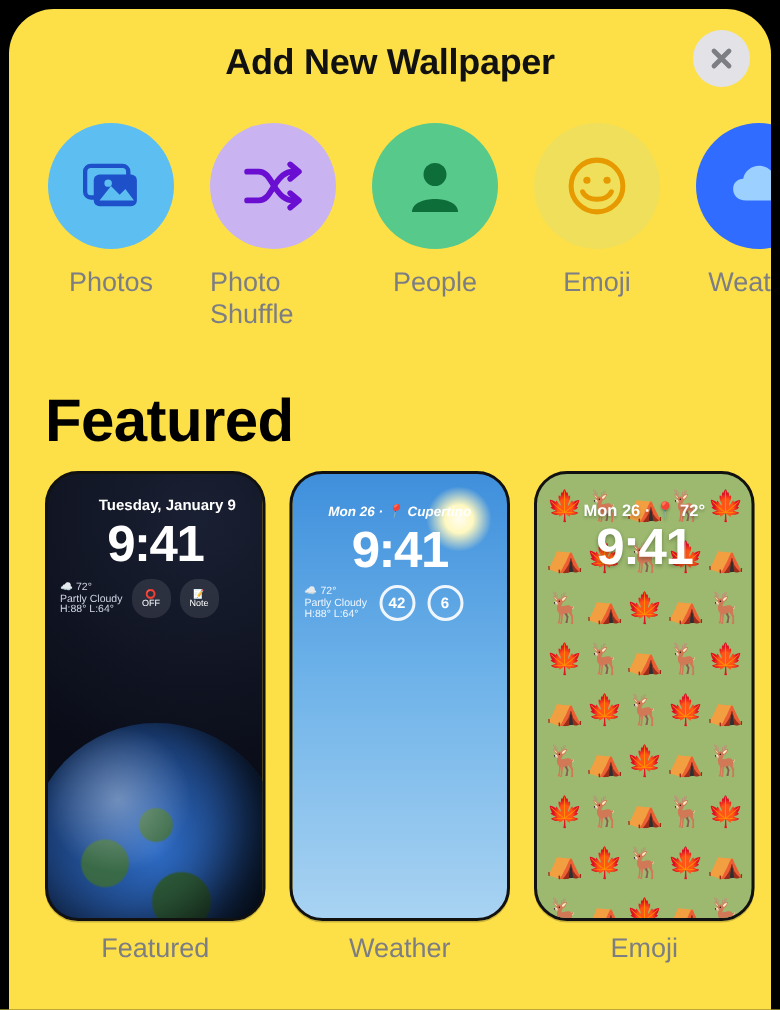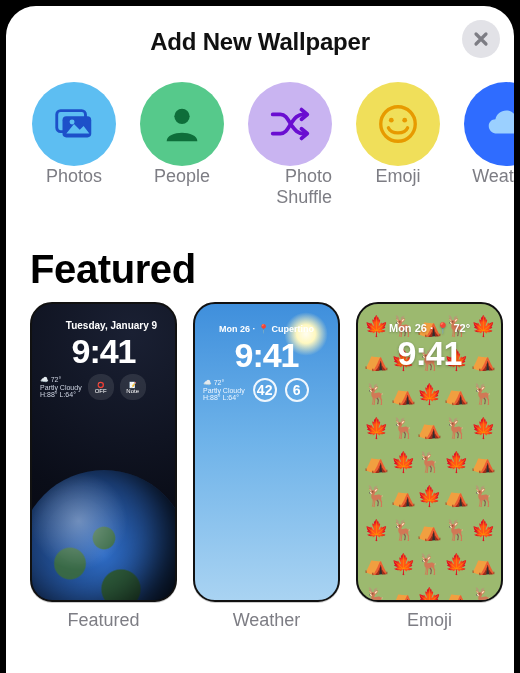--- a/index.html
+++ b/index.html
@@ -2,21 +2,21 @@
 <html><head>
 <meta charset="utf-8">
 <style>
   * { box-sizing: border-box; margin: 0; padding: 0; }
   html, body { width: 520px; height: 673px; overflow: hidden; }
   body { background: #000; font-family: -apple-system, "SF Pro Text", "Helvetica Neue", Helvetica, Arial, sans-serif; }
 
   .sheet {
     position: absolute;
     top: 6px; left: 6px; right: 6px; bottom: 0;
-    background: #ffffff;
+    background: #fde047;
     border-radius: 30px 30px 0 0;
     overflow: hidden;
   }
 
   .header {
     position: relative;
     height: 62px;
     display: flex;
     align-items: center;
     justify-content: center;
@@ -54,24 +54,24 @@
     flex: 0 0 84px;
     cursor: pointer;
   }
   .cat .chip {
     width: 84px; height: 84px;
     border-radius: 50%;
     display: flex; align-items: center; justify-content: center;
   }
   .cat .chip svg { width: 46px; height: 46px; }
   .cat .lbl {
-    margin-top: 0;
+    margin-top: 12px;
     font-size: 18px;
     color: #7d7d84;
-    text-align: right;
+    text-align: left;
     line-height: 1.15;
     white-space: normal;
   }
 
   .sec-head {
     padding: 32px 24px 10px 24px;
   }
   .sec-head h2 {
     font-size: 40px;
     font-weight: 700;
@@ -128,27 +128,27 @@
 
   
   .weather {
     background: linear-gradient(180deg, #3f8fdc 0%, #6db2e9 45%, #a9d3f2 100%);
   }
   .weather .sun {
     position:absolute; top:8px; right:10px; width:44px; height:44px; border-radius:50%;
     background: radial-gradient(circle, #fffdf0 0%, #fff8c0 30%, rgba(255,248,192,0) 70%);
     filter: blur(0.5px);
   }
-  .weather .date { position:absolute; top:20px; left:0; right:0; text-align:center; color:#fff; font-size:9px; font-weight:600; }
+  .weather .date { position:absolute; top:20px; left:0; right:0; text-align:center; color:#fff; font-size:9px; font-weight:600;font-style:italic; }
   .weather .time { position:absolute; top:32px; left:0; right:0; text-align:center; color:#fff; font-size:34px; font-weight:700; letter-spacing:-1px; }
   .weather .widgets { position:absolute; top:74px; left:8px; right:8px; display:flex; gap:8px; align-items:center; }
   .weather .w-weather { color:#eef6ff; font-size:7px; line-height:1.1; }
   .weather .ring {
     width:24px; height:24px; border-radius:50%; border:2px solid rgba(255,255,255,0.9);
-    display:flex; align-items:center; justify-content:center; color:#fff; font-size:14px; font-weight:700;
+    display:flex; align-items:center; justify-content:center; color:#fff; font-size:10px; font-weight:700;
   }
 
   
   .emoji {
     background:#9cb96f;
   }
   .emoji .pattern {
     position:absolute; inset:0; padding:6px;
     display:grid; grid-template-columns:repeat(5,1fr); grid-auto-rows:32px;
     gap:2px 2px; font-size:20px; line-height:32px; text-align:center;
@@ -179,39 +179,39 @@
           <rect x="6" y="10" width="30" height="22" rx="4" fill="none" stroke-width="3" stroke="#1d50c9"></rect>
           <rect x="12" y="16" width="30" height="22" rx="4" fill="#1d50c9"></rect>
           <path d="M16 34 L24 24 L30 30 L34 26 L40 34 Z" fill="#5dbef2"></path>
           <circle cx="22" cy="22" r="2.6" fill="#5dbef2"></circle>
         </svg>
       </div>
       <div class="lbl">Photos</div>
     </div>
 
     <div class="cat">
-      <div class="chip" style="background:#56c98b">
-        <svg viewBox="0 0 48 48">
-          <circle cx="24" cy="16" r="8" fill="#0e6e3a"></circle>
-          <path d="M8 42 C8 30 40 30 40 42 Z" fill="#0e6e3a"></path>
-        </svg>
-      </div>
-      <div class="lbl">People</div>
-    </div>
-
-    <div class="cat">
       <div class="chip" style="background:#c9b4f1">
         <svg viewBox="0 0 48 48" fill="none" stroke-width="4" stroke-linecap="round" stroke-linejoin="round" stroke="#6a0ed1">
           <path d="M6 14 H14 C20 14 22 20 26 26 C29 30 32 34 38 34 H40"></path>
           <path d="M6 34 H14 C20 34 22 28 26 22 C29 18 32 14 38 14 H40"></path>
           <path d="M36 9 L42 14 L36 19"></path>
           <path d="M36 29 L42 34 L36 39"></path>
         </svg>
       </div>
       <div class="lbl">Photo Shuffle</div>
+    </div>
+
+    <div class="cat">
+      <div class="chip" style="background:#56c98b">
+        <svg viewBox="0 0 48 48">
+          <circle cx="24" cy="16" r="8" fill="#0e6e3a"></circle>
+          <path d="M8 42 C8 30 40 30 40 42 Z" fill="#0e6e3a"></path>
+        </svg>
+      </div>
+      <div class="lbl">People</div>
     </div>
 
     <div class="cat">
       <div class="chip" style="background:#f0df5a">
         <svg viewBox="0 0 48 48" fill="none" stroke-width="3.5" stroke-linecap="round" stroke="#e79a00">
           <circle cx="24" cy="24" r="18"></circle>
           <circle cx="17" cy="20" r="2.5" stroke="none" fill="#e79a00"></circle>
           <circle cx="31" cy="20" r="2.5" stroke="none" fill="#e79a00"></circle>
           <path d="M14 28 C17 35 31 35 34 28"></path>
         </svg>

